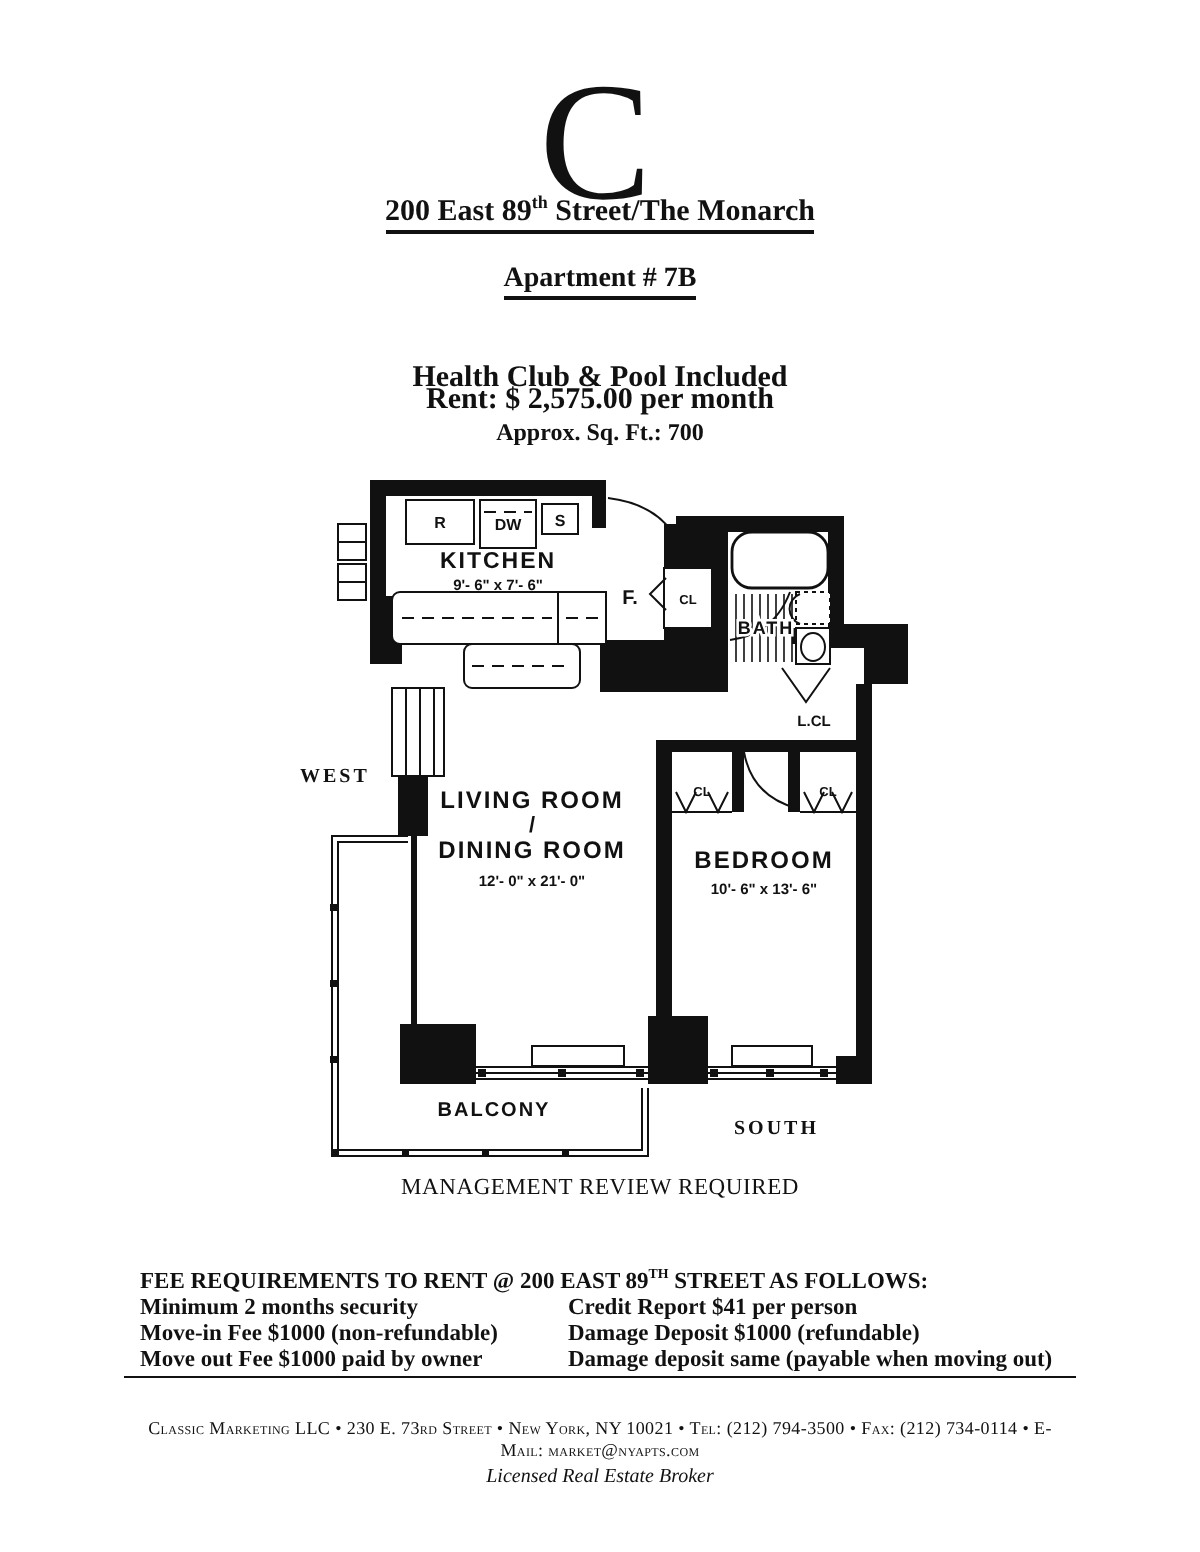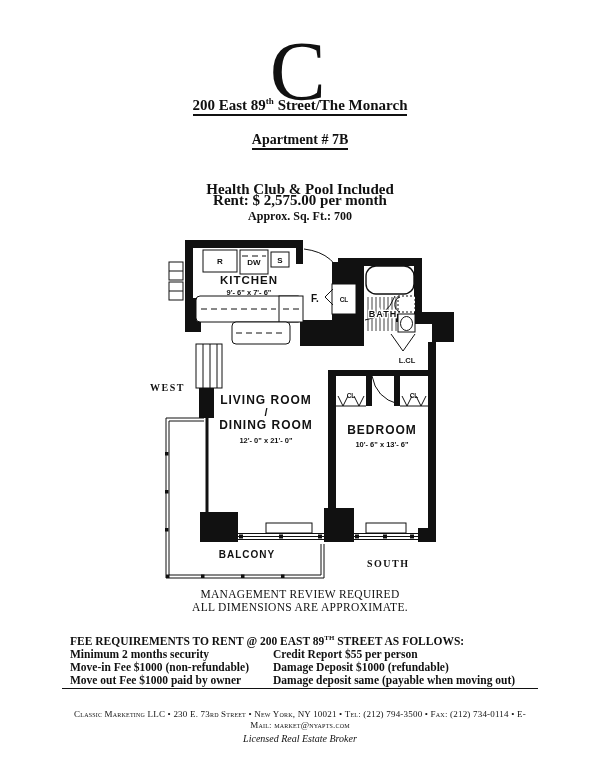--- a/index.html
+++ b/index.html
@@ -17,21 +17,21 @@
   .apt{top:132px;font-size:14px;font-weight:bold;}
   .rent{top:163px;font-size:15px;font-weight:bold;margin-top:29px;}
   .amen{top:181px;font-size:15px;font-weight:bold;}
   .sqft{top:209px;font-size:12px;font-weight:bold;}
   .uline{border-bottom:2px solid #111;padding-bottom:1px;}
   sup{font-size:60%;vertical-align:super;font-weight:bold;}
   
   .notes{top:588px;font-size:11.5px;font-weight:normal;line-height:13px;letter-spacing:.3px;}
   
   .fees{top:631px;left:70px;width:470px;font-size:11.5px;font-weight:bold;line-height:13.2px;}
-  .fee-grid{display:grid;grid-template-columns:198px auto;column-gap:5px;}
+  .fee-grid{display:grid;grid-template-columns:198px auto;column-gap:16px;}
   
   .rule{top:688px;left:62px;width:476px;height:0;border-top:1.5px solid #111;}
   .footer1{top:709px;left:70px;width:460px;text-align:center;font-size:9px;font-weight:normal;
            font-variant:small-caps;line-height:11px;letter-spacing:.2px;}
   .footer2{top:733px;font-size:10px;font-weight:normal;font-style:italic;}
   
   .pl{font-family:"Liberation Sans",sans-serif;font-weight:bold;fill:#111;}
   .compass{font-family:"Liberation Serif",serif;font-weight:bold;fill:#111;letter-spacing:1.5px;}
   .halo{paint-order:stroke;stroke:#fff;stroke-width:2.5px;}
 </style>
@@ -201,28 +201,27 @@
     </g>
 
     <g>
       <text class="compass" x="150" y="391" font-size="10">WEST</text>
       <text class="compass" x="367" y="567" font-size="10">SOUTH</text>
     </g>
   </svg>
 
   <div class="abs ctr notes">
     <div>MANAGEMENT REVIEW REQUIRED</div>
-    <div>ALL DIMENSIONS ARE APPROXIMATE.</div>
   </div>
 
   <div class="abs fees">
     <div><span>FEE REQUIREMENTS TO RENT @ 200 EAST 89</span><sup>TH</sup><span> STREET AS FOLLOWS:</span></div>
     <div class="fee-grid">
       <span>Minimum 2 months security</span>
-      <span>Credit Report $55 per person</span>
+      <span>Credit Report $41 per person</span>
       <span>Move-in Fee $1000 (non-refundable)</span>
       <span>Damage Deposit $1000 (refundable)</span>
       <span>Move out Fee $1000 paid by owner</span>
       <span>Damage deposit same (payable when moving out)</span>
     </div>
   </div>
 
   <div class="abs rule"></div>
   <div class="abs footer1">Classic Marketing LLC  •  230 E. 73rd Street  •  New York, NY 10021  •  Tel: (212) 794-3500  •  Fax: (212) 734-0114  •  E-Mail: market@nyapts.com</div>
   <div class="abs ctr footer2">Licensed Real Estate Broker</div>

